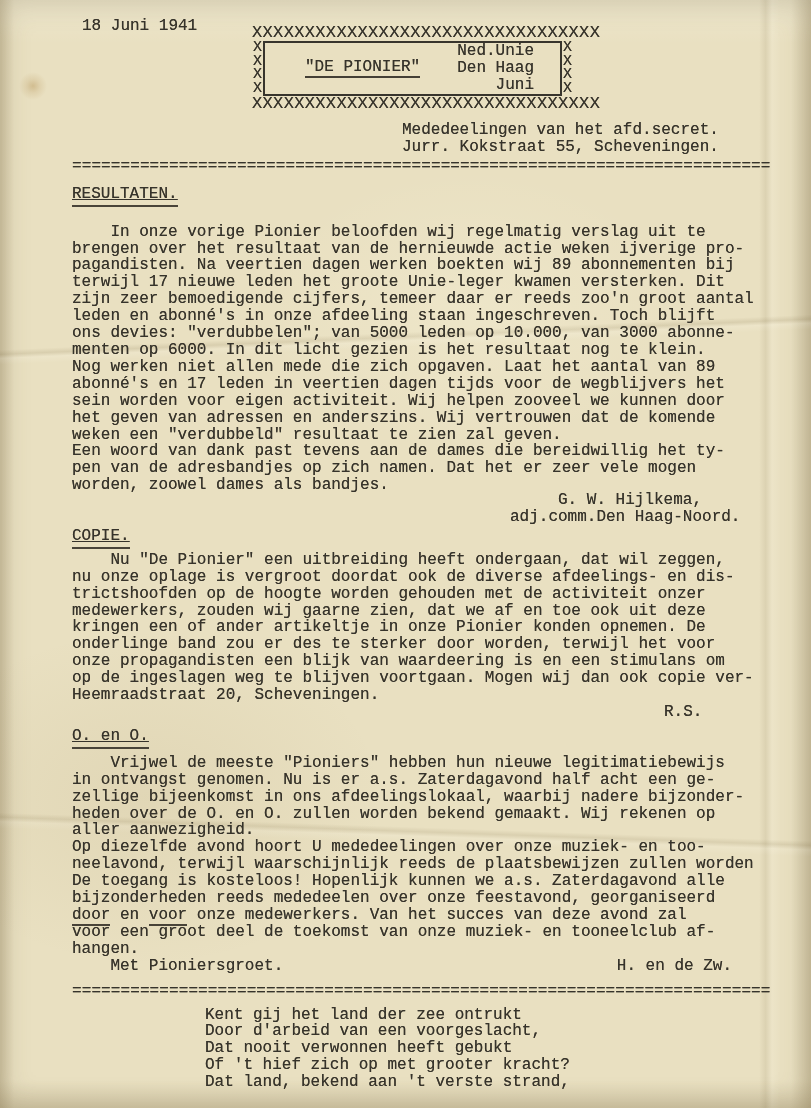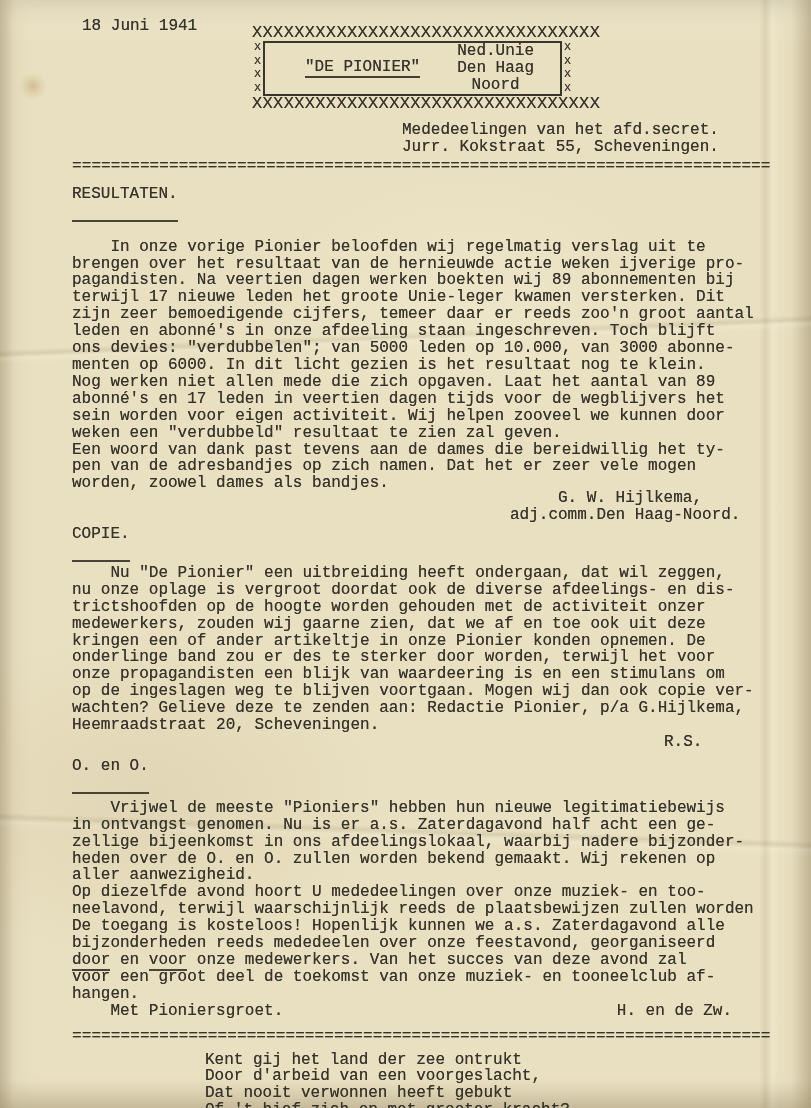--- a/index.html
+++ b/index.html
@@ -28,31 +28,31 @@
     box-shadow: inset 0 0 30px rgba(95,80,45,0.28);
   }
   .tline, .pre { white-space:pre; }
   .u { border-bottom:2px solid rgba(50,46,38,0.88); }
 
   .date { position:absolute; left:82px; top:18px; }
 
   .masthead { position:absolute; left:252px; top:26px; width:321px; }
   .xrow { white-space:pre; font-size:17px; line-height:14px; letter-spacing:0.35px; }
   .xmid { display:flex; align-items:stretch; }
-  .xcol { width:11px; font-size:11px; line-height:13.5px; letter-spacing:0;
+  .xcol { width:11px; font-size:15px; line-height:13.5px; letter-spacing:0;
           word-break:break-all; white-space:normal; text-align:center; padding-top:1px; }
   .mast-inner { flex:1; border:2px solid #38352d; margin:1px 0;
                 display:flex; justify-content:space-between; align-items:center; }
   .mast-title { margin-left:40px; border-bottom:2px solid rgba(50,46,38,0.9); padding-bottom:1px; }
-  .mast-org { margin-right:26px; text-align:center; line-height:17px; }
+  .mast-org { margin-right:26px; text-align:right; line-height:17px; }
 
   .content { position:absolute; left:72px; top:0; width:694px; padding-top:122px; }
   .secretariat { margin-left:330px; }
   .rule { letter-spacing:0.1px; margin-top:2px; }
-  .heading { display:inline-block; border-bottom:2px solid rgba(50,46,38,0.88); padding-bottom:17px; }
+  .heading { display:inline-block; border-bottom:2px solid rgba(50,46,38,0.88); padding-bottom:2px;text-decoration:underline; }
   .h-res { margin-top:11px; }
   .h-cop { margin-top:2px; }
   .h-oo  { margin-top:7px; }
   .para-res { margin-top:17px; }
   .para-cop { margin-top:3px; }
   .para-oo  { margin-top:6px; }
   .sig-name { margin-left:486px; margin-top:-2px; }
   .sig-role { margin-left:438px; }
   .sig-rs   { margin-left:592px; }
   .closing { display:flex; justify-content:space-between; padding-right:34px; }
@@ -68,21 +68,21 @@
 
   <div class="masthead">
     <div class="xrow">XXXXXXXXXXXXXXXXXXXXXXXXXXXXXXXXX</div>
     <div class="xmid">
       <div class="xcol">XXXX</div>
       <div class="mast-inner">
         <div class="mast-title pre">"DE PIONIER"</div>
         <div class="mast-org">
             <div class="tline">Ned.Unie</div>
             <div class="tline">Den Haag</div>
-            <div class="tline">Noord</div>
+            <div class="tline">Juni</div>
           </div>
       </div>
       <div class="xcol">XXXX</div>
     </div>
     <div class="xrow">XXXXXXXXXXXXXXXXXXXXXXXXXXXXXXXXX</div>
   </div>
 
   <div class="content">
 
     <div class="secretariat">
@@ -100,41 +100,41 @@
         <div class="tline">brengen over het resultaat van de hernieuwde actie weken ijverige pro-</div>
         <div class="tline">pagandisten. Na veertien dagen werken boekten wij 89 abonnementen bij</div>
         <div class="tline">terwijl 17 nieuwe leden het groote Unie-leger kwamen versterken. Dit</div>
         <div class="tline">zijn zeer bemoedigende cijfers, temeer daar er reeds zoo'n groot aantal</div>
         <div class="tline">leden en abonné's in onze afdeeling staan ingeschreven. Toch blijft</div>
         <div class="tline">ons devies: "verdubbelen"; van 5000 leden op 10.000, van 3000 abonne-</div>
         <div class="tline">menten op 6000. In dit licht gezien is het resultaat nog te klein.</div>
         <div class="tline">Nog werken niet allen mede die zich opgaven. Laat het aantal van 89</div>
         <div class="tline">abonné's en 17 leden in veertien dagen tijds voor de wegblijvers het</div>
         <div class="tline">sein worden voor eigen activiteit. Wij helpen zooveel we kunnen door</div>
+        <div class="tline">het geven van adressen en anderszins. Wij vertrouwen dat de komende</div>
         <div class="tline">weken een "verdubbeld" resultaat te zien zal geven.</div>
         <div class="tline">Een woord van dank past tevens aan de dames die bereidwillig het ty-</div>
         <div class="tline">pen van de adresbandjes op zich namen. Dat het er zeer vele mogen</div>
         <div class="tline">worden, zoowel dames als bandjes.</div>
       </div>
     <div class="sig-name pre">G. W. Hijlkema,</div>
     <div class="sig-role pre">adj.comm.Den Haag-Noord.</div>
 
     <div>
       <span class="heading h-cop">COPIE.</span>
     </div>
     <div class="para-cop">
         <div class="tline">    Nu "De Pionier" een uitbreiding heeft ondergaan, dat wil zeggen,</div>
         <div class="tline">nu onze oplage is vergroot doordat ook de diverse afdeelings- en dis-</div>
         <div class="tline">trictshoofden op de hoogte worden gehouden met de activiteit onzer</div>
         <div class="tline">medewerkers, zouden wij gaarne zien, dat we af en toe ook uit deze</div>
         <div class="tline">kringen een of ander artikeltje in onze Pionier konden opnemen. De</div>
         <div class="tline">onderlinge band zou er des te sterker door worden, terwijl het voor</div>
         <div class="tline">onze propagandisten een blijk van waardeering is en een stimulans om</div>
         <div class="tline">op de ingeslagen weg te blijven voortgaan. Mogen wij dan ook copie ver-</div>
-        <div class="tline">wachten? Gelieve deze te zenden aan: Redactie Pionier, p/a G.Hijlkema,</div>
         <div class="tline">Heemraadstraat 20, Scheveningen.</div>
       </div>
     <div class="sig-rs pre">R.S.</div>
 
     <div>
       <span class="heading h-oo">O. en O.</span>
     </div>
     <div class="para-oo">
         <div class="tline">    Vrijwel de meeste "Pioniers" hebben hun nieuwe legitimatiebewijs</div>
         <div class="tline">in ontvangst genomen. Nu is er a.s. Zaterdagavond half acht een ge-</div>

